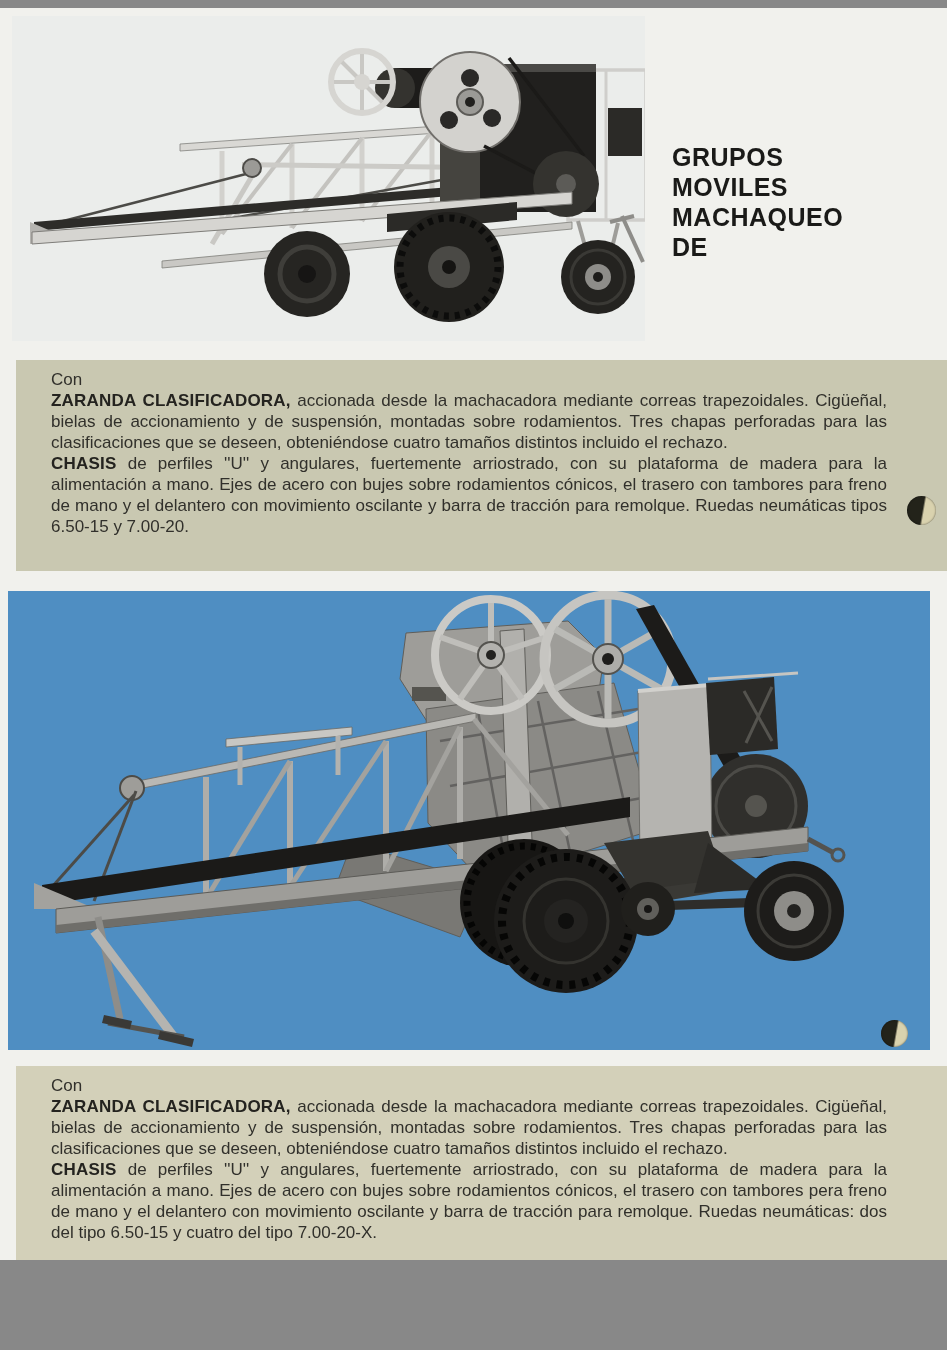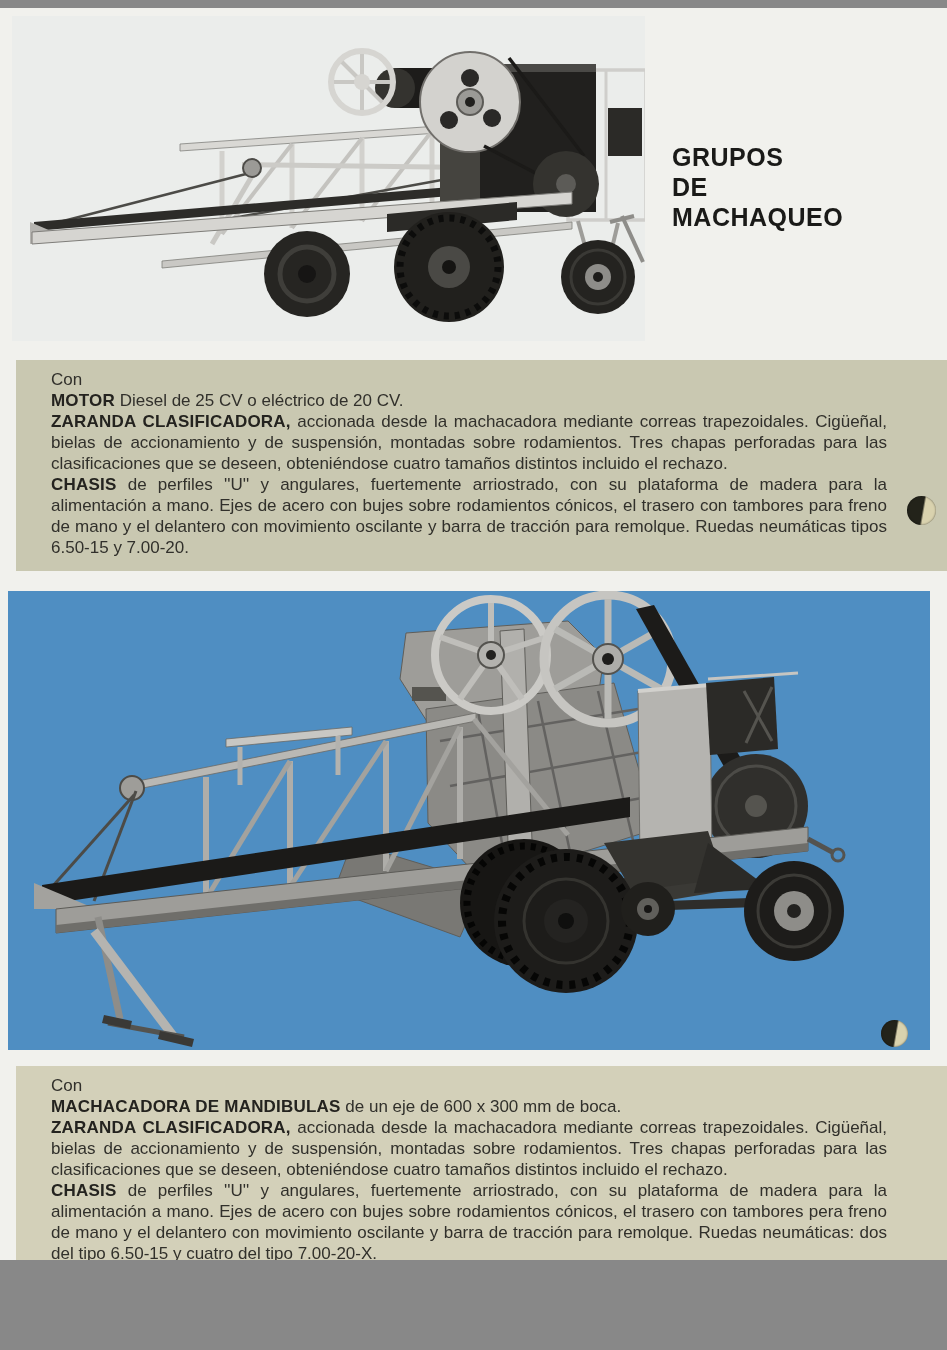--- a/index.html
+++ b/index.html
@@ -148,27 +148,27 @@
       </g>
       <g>
         <line x1="610" y1="200" x2="631" y2="246" stroke="#8e8d89" stroke-width="4"></line>
         <line x1="598" y1="206" x2="622" y2="200" stroke="#8e8d89" stroke-width="4"></line>
       </g>
     </svg>
   </div>
 
   <div class="title-block">
     <div>GRUPOS</div>
+    <div>MOVILES</div>
+    <div>MACHAQUEO</div>
     <div>DE</div>
-    <div>MACHAQUEO</div>
   </div>
 
   <div class="band band-top">
     <p class="intro">Con</p>
-    <p><strong>MOTOR</strong> <span>Diesel de 25 CV o eléctrico de 20 CV.</span></p>
     <p><strong>ZARANDA CLASIFICADORA,</strong> <span>accionada desde la machacadora mediante correas trapezoidales. Cigüeñal, bielas de accionamiento y de suspensión, montadas sobre rodamientos. Tres chapas perforadas para las clasificaciones que se deseen, obteniéndose cuatro tamaños distintos incluido el rechazo.</span></p>
     <p><strong>CHASIS</strong> <span>de perfiles ''U'' y angulares, fuertemente arriostrado, con su plataforma de madera para la alimentación a mano. Ejes de acero con bujes sobre rodamientos cónicos, el trasero con tambores para freno de mano y el delantero con movimiento oscilante y barra de tracción para remolque. Ruedas neumáticas tipos 6.50-15 y 7.00-20.</span></p>
   </div>
 
   <div class="photo-blue">
     <svg viewBox="0 0 922 459" aria-hidden="true">
       <g>
         <polygon points="398,42 560,30 596,66 588,120 420,132 392,88" fill="#9e9d99" stroke="#5f5e5a" stroke-width="1"></polygon>
         <rect x="404" y="96" width="34" height="14" fill="#55544f"></rect>
         <polygon points="418,118 606,92 648,238 476,292 420,232" fill="#8b8a86" stroke="#5f5e5a" stroke-width="1"></polygon>
@@ -284,21 +284,20 @@
         <circle cx="786" cy="320" r="7" fill="#232220"></circle>
       </g>
     </svg>
   </div>
 
   <div class="punch-hole hole-1"></div>
   <div class="punch-hole hole-2"></div>
 
   <div class="band band-bottom">
     <p class="intro">Con</p>
-    <p><strong>MACHACADORA DE MANDIBULAS</strong> <span>de un eje de 600 x 300 mm de boca.</span></p>
     <p><strong>ZARANDA CLASIFICADORA,</strong> <span>accionada desde la machacadora mediante correas trapezoidales. Cigüeñal, bielas de accionamiento y de suspensión, montadas sobre rodamientos. Tres chapas perforadas para las clasificaciones que se deseen, obteniéndose cuatro tamaños distintos incluido el rechazo.</span></p>
     <p><strong>CHASIS</strong> <span>de perfiles ''U'' y angulares, fuertemente arriostrado, con su plataforma de madera para la alimentación a mano. Ejes de acero con bujes sobre rodamientos cónicos, el trasero con tambores pera freno de mano y el delantero con movimiento oscilante y barra de tracción para remolque. Ruedas neumáticas: dos del tipo 6.50-15 y cuatro del tipo 7.00-20-X.</span></p>
   </div>
 
   <div class="printer-credit">GRAFICAS VASCAS, S. L.  BILBAO</div>
   <div class="company">talleres mecánicos ''turbo''</div>
 
 </div>
 
 </body></html>

